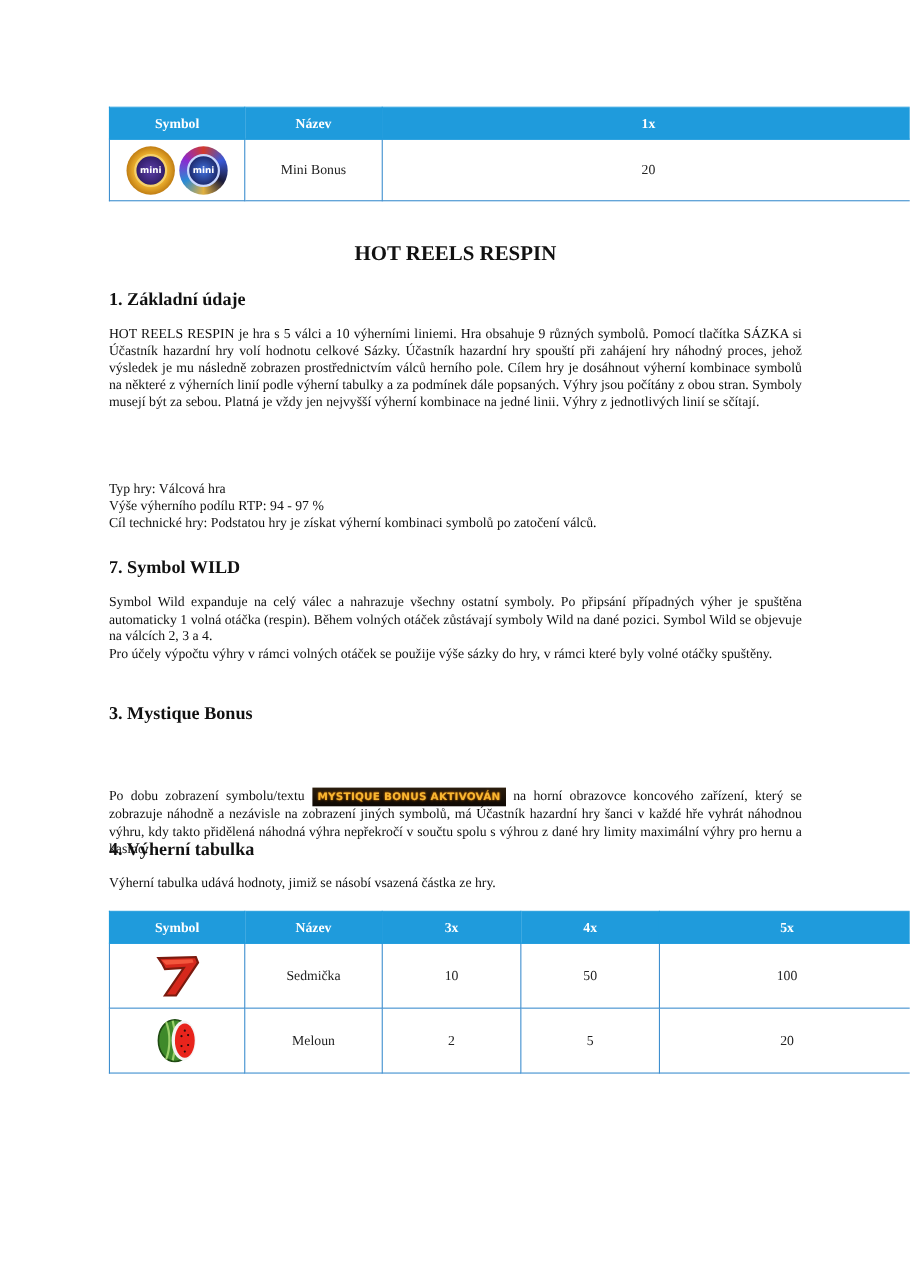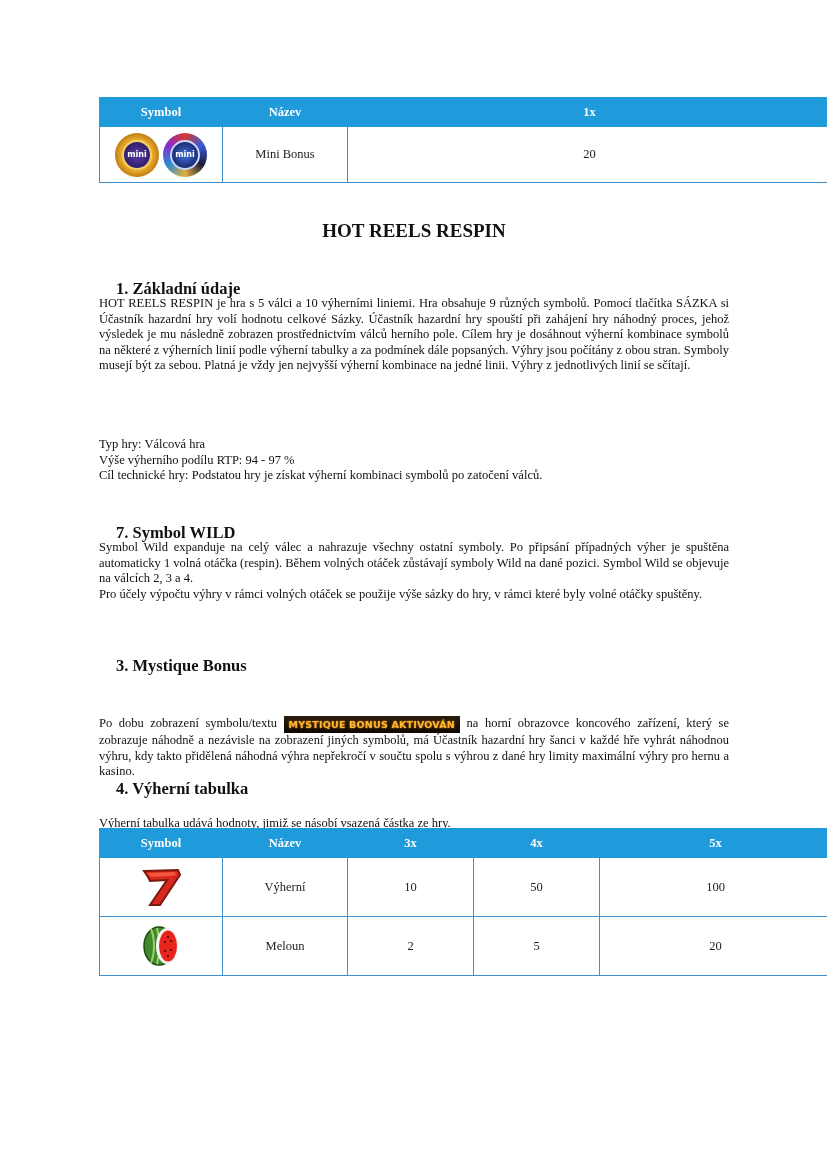--- a/index.html
+++ b/index.html
@@ -18,21 +18,21 @@
     padding: 0; color: #222;
   }
   #mini-table { position: absolute; top: 97px; }
   #mini-table td { height: 55px; }
   #pay-table { position: absolute; top: 828px; }
   #pay-table td { height: 58px; }
   .doc-title {
     position: absolute; top: 220px; left: 0; width: 630px; text-align: center;
     font-size: 19px; font-weight: bold; margin: 0;
   }
-  h2 { position: absolute; left: 0; margin: 17px; font-size: 16.5px; font-weight: bold; }
+  h2 { position: absolute; left: 0; margin: 0; font-size: 16.5px; font-weight: bold; }
   p.body {
     position: absolute; left: 0; width: 630px; margin: 0; font-size: 12.5px;
     line-height: 15.5px; text-align: justify;
   }
   p.list { text-align: left; }
   .mini-icons { display: flex; justify-content: center; gap: 4px; }
   .coin {
     width: 44px; height: 44px; border-radius: 50%; display: flex; align-items: center; justify-content: center;
   }
   .coin.gold { background: radial-gradient(circle, #fff6a8 0%, #f2b632 45%, #b8740e 75%, #e8a830 100%); }
@@ -101,21 +101,21 @@
   <p class="body" style="top:587px">Pro účely výpočtu výhry v rámci volných otáček se použije výše sázky do hry, v rámci které byly volné otáčky spuštěny.</p>
 
   <h2 style="top:639px">3. Mystique Bonus</h2>
   <p class="body" style="top:716px">
     <span>Po dobu zobrazení symbolu/textu</span>
     <span class="mystique-badge">MYSTIQUE BONUS AKTIVOVÁN</span>
     <span>na horní obrazovce koncového zařízení, který se zobrazuje náhodně a nezávisle na zobrazení jiných symbolů, má Účastník hazardní hry šanci v každé hře vyhrát náhodnou výhru, kdy takto přidělená náhodná výhra nepřekročí v součtu spolu s výhrou z dané hry limity maximální výhry pro hernu a kasino.</span>
   </p>
 
   <h2 style="top:762px">4. Výherní tabulka</h2>
-  <p class="body" style="top:816px">Výherní tabulka udává hodnoty, jimiž se násobí vsazená částka ze hry.</p>
+  <p class="body" style="top:795px">Výherní tabulka udává hodnoty, jimiž se násobí vsazená částka ze hry.</p>
 
   <table class="pt" id="pay-table">
     <colgroup>
         <col style="width:123px">
         <col style="width:125px">
         <col style="width:126px">
         <col style="width:126px">
         <col>
       </colgroup>
     <tbody>
@@ -126,21 +126,21 @@
       <th>4x</th>
       <th>5x</th>
     </tr>
     <tr>
       <td>
         <svg class="sym" width="46" height="40" viewBox="0 0 46 40">
           <path d="M6 4 L40 3 L42 8 L22 38 L12 38 L29 13 L12 14 L10 10 Z" fill="#d6281c" stroke="#7a1a0e" stroke-width="2"></path>
           <path d="M9 6 L37 5 L38 8 L32 9 L13 10 Z" fill="#ff6a4a" opacity="0.7"></path>
         </svg>
       </td>
-      <td>Výherní</td>
+      <td>Sedmička</td>
       <td>10</td>
       <td>50</td>
       <td>100</td>
     </tr>
     <tr>
       <td>
         <svg class="sym" width="40" height="42" viewBox="0 0 40 42">
           <ellipse cx="18" cy="21" rx="15" ry="19" fill="#3f8a2a" stroke="#1f4a12" stroke-width="1.5"></ellipse>
           <path d="M10 4 C14 14 14 28 10 38 M16 3 C19 14 19 28 16 39" stroke="#9bd06a" stroke-width="2" fill="none"></path>
           <ellipse cx="26" cy="21" rx="11" ry="18" fill="#f4f4f4"></ellipse>

